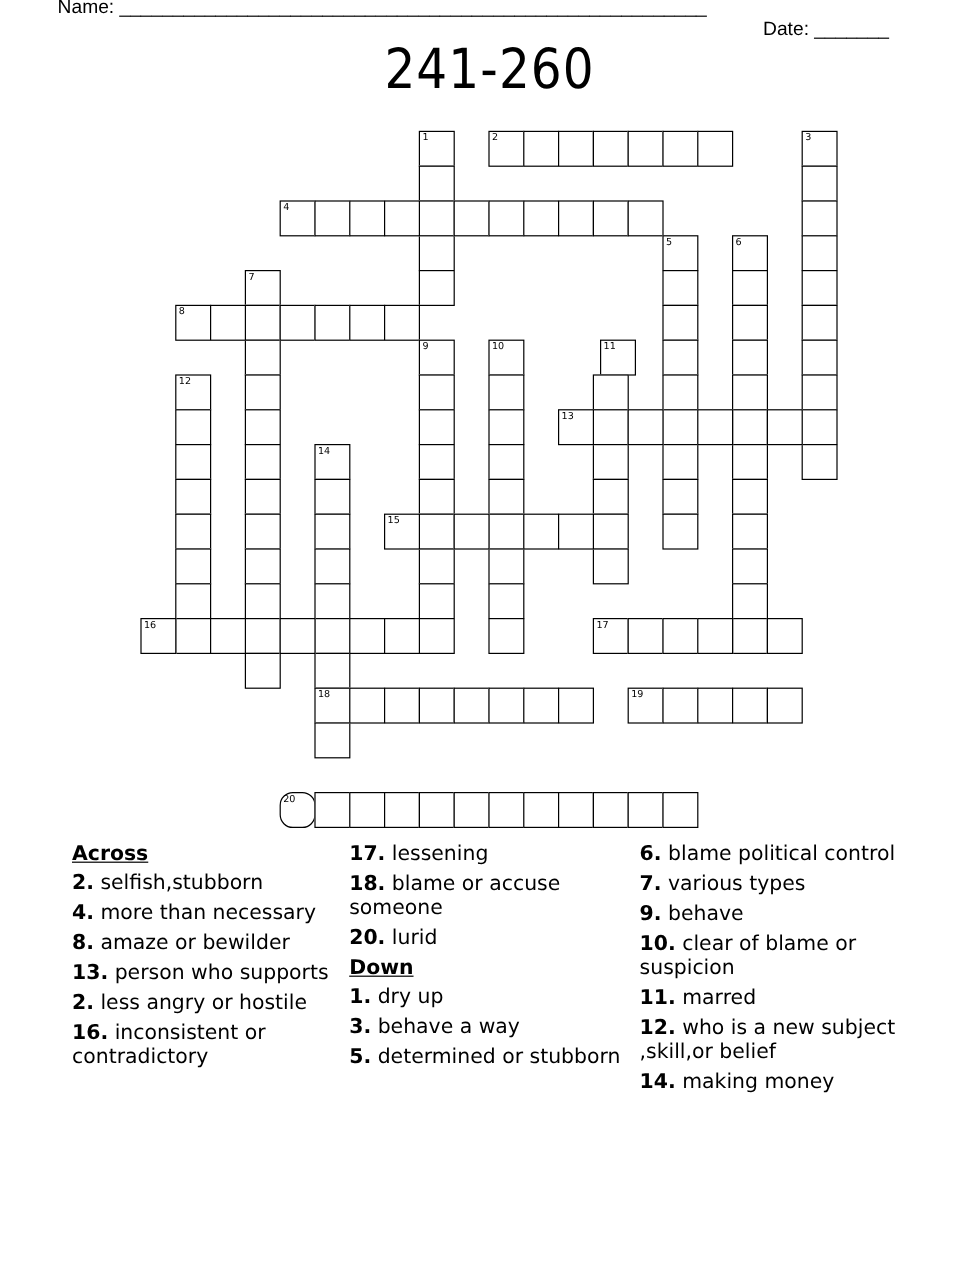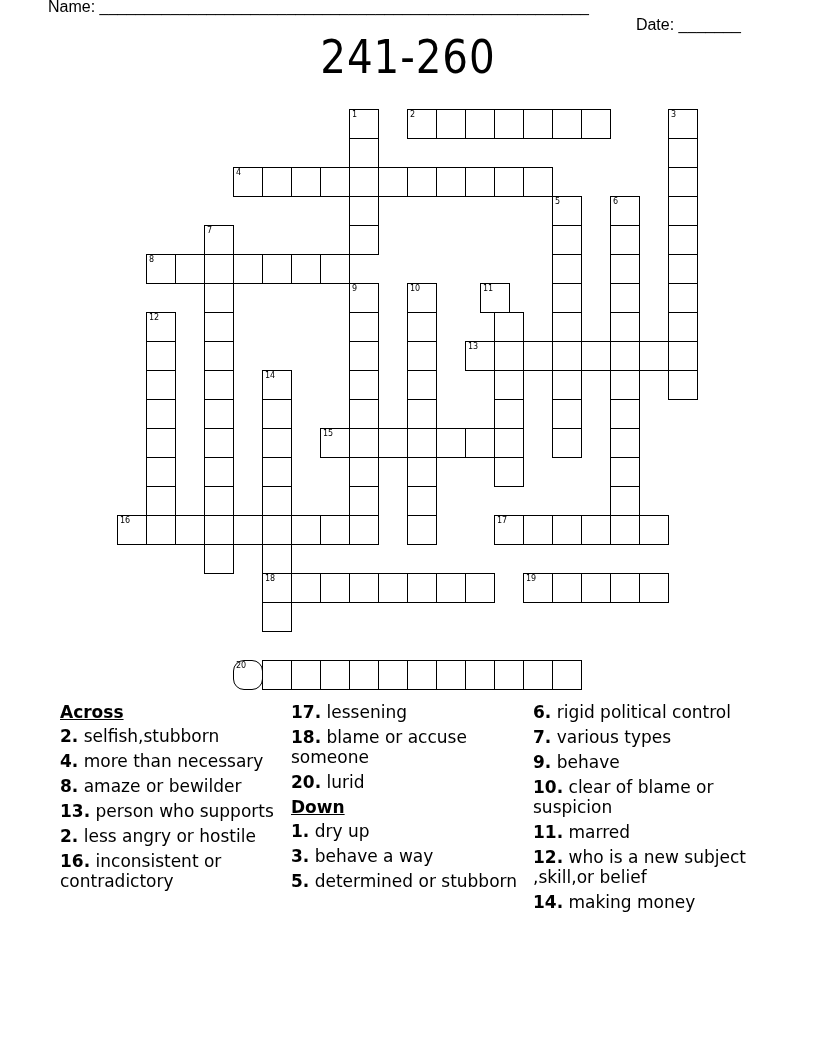--- a/index.html
+++ b/index.html
@@ -134,21 +134,21 @@
       <span class="num">10</span>
     </div>
     <div class="cell" style="left: 408px; top: 313px;"></div>
     <div class="cell" style="left: 408px; top: 342px;"></div>
     <div class="cell" style="left: 408px; top: 371px;"></div>
     <div class="cell" style="left: 408px; top: 400px;"></div>
     <div class="cell" style="left: 408px; top: 429px;"></div>
     <div class="cell" style="left: 408px; top: 458px;"></div>
     <div class="cell" style="left: 408px; top: 487px;"></div>
     <div class="cell" style="left: 408px; top: 516px;"></div>
-    <div class="cell" style="left: 481px; top: 284px;">
+    <div class="cell" style="left: 501px; top: 284px;">
       <span class="num">11</span>
     </div>
     <div class="cell" style="left: 495px; top: 313px;"></div>
     <div class="cell" style="left: 495px; top: 342px;"></div>
     <div class="cell" style="left: 495px; top: 371px;"></div>
     <div class="cell" style="left: 495px; top: 400px;"></div>
     <div class="cell" style="left: 495px; top: 429px;"></div>
     <div class="cell" style="left: 495px; top: 458px;"></div>
     <div class="cell" style="left: 147px; top: 313px;">
       <span class="num">12</span>
@@ -243,20 +243,20 @@
   <div class="clue"><b>17.</b> <span>lessening</span></div>
   <div class="clue"><b>18.</b> <span>blame or accuse someone</span></div>
   <div class="clue"><b>20.</b> <span>lurid</span></div>
   <div class="heading">Down</div>
   <div class="clue"><b>1.</b> <span>dry up</span></div>
   <div class="clue"><b>3.</b> <span>behave a way</span></div>
   <div class="clue"><b>5.</b> <span>determined or stubborn</span></div>
 </div>
 
 <div class="clues col3">
-  <div class="clue"><b>6.</b> <span>rigid political control</span></div>
+  <div class="clue"><b>6.</b> <span>blame political control</span></div>
   <div class="clue"><b>7.</b> <span>various types</span></div>
   <div class="clue"><b>9.</b> <span>behave</span></div>
   <div class="clue"><b>10.</b> <span>clear of blame or suspicion</span></div>
   <div class="clue"><b>11.</b> <span>marred</span></div>
   <div class="clue"><b>12.</b> <span>who is a new subject ,skill,or belief</span></div>
   <div class="clue"><b>14.</b> <span>making money</span></div>
 </div>
 
 </body></html>

